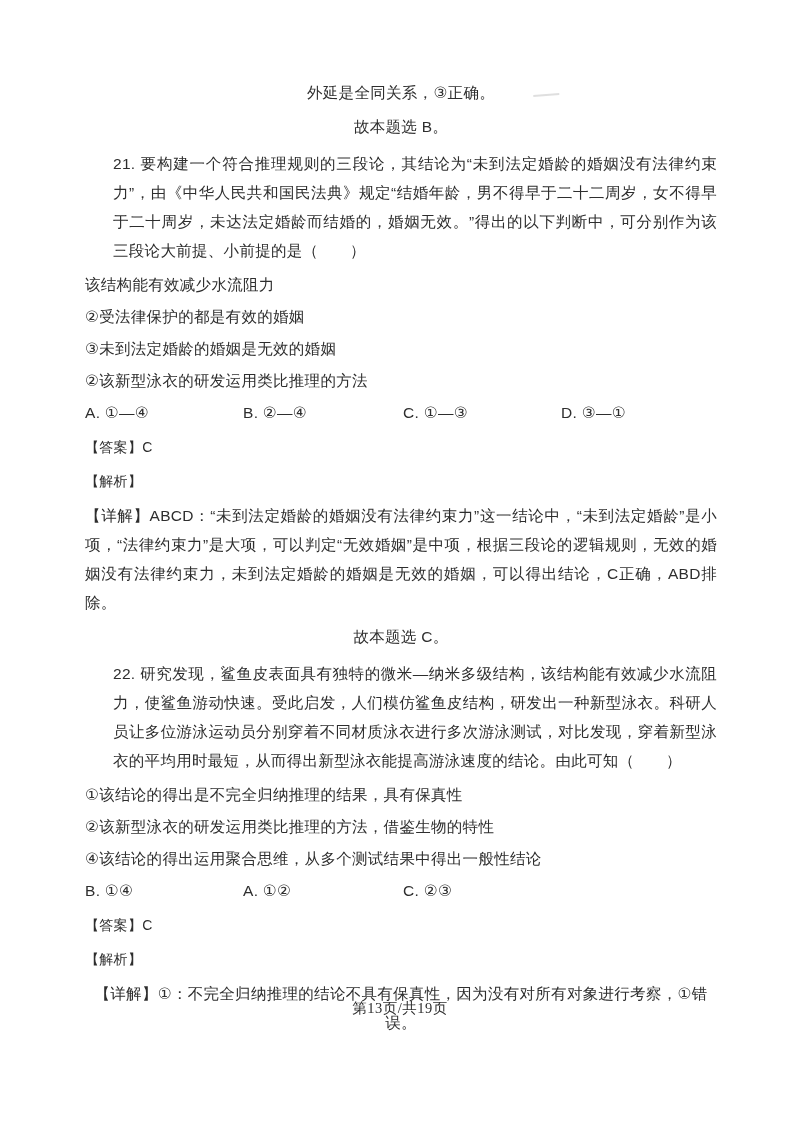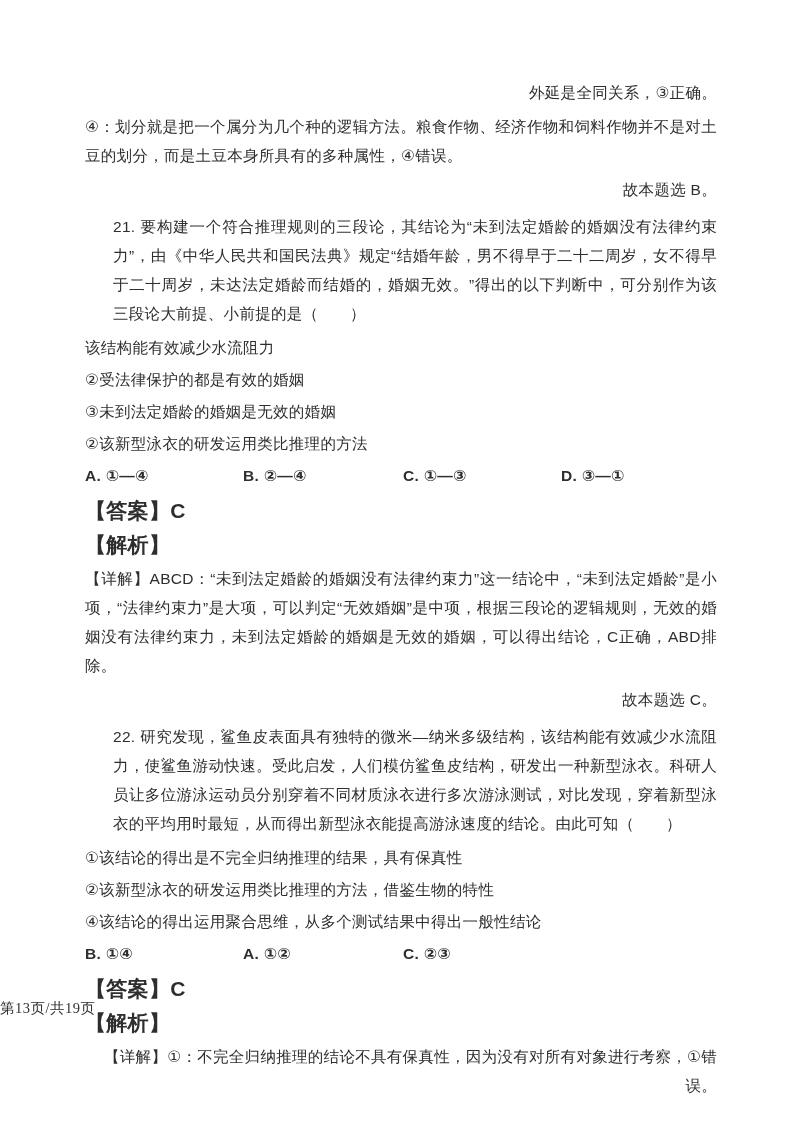--- a/index.html
+++ b/index.html
@@ -26,55 +26,55 @@
   }
   .para {
     font-size: 15.5px;
     line-height: 29px;
     margin: 0 0 5px 0;
     text-align: justify;
     font-weight: 500;
     letter-spacing: 0.3px;
   }
   .para.single {
-    text-align: right;
+    text-align: center;
   }
   .question-gap {
     margin-top: 8px;
     margin-left: 28px;
   }
   .option-line {
     font-size: 15.5px;
     line-height: 29px;
     margin: 0 0 3px 0;
     font-weight: 500;
     letter-spacing: 0.3px;
   }
   .choices-row {
     display: grid;
     grid-template-columns: 158px 160px 158px 1fr;
     font-size: 15.5px;
     line-height: 29px;
     margin: 3px 0 6px 0;
-    font-weight: 700;
+    font-weight: 400;
     letter-spacing: 0.3px;
   }
   .answer-line, .analysis-line {
-    font-size: 21px;
+    font-size: 14px;
     line-height: 29px;
     margin: 3px 0 5px 0;
-    font-weight: 700;
+    font-weight: 400;
     letter-spacing: 0.3px;
   }
   .footer {
     position: absolute;
     left: 0;
     right: 0;
     top: 999px;
-    text-align: left;
+    text-align: center;
     font-size: 14.5px;
     color: #2e2e2e;
     font-family: "Liberation Serif", "DejaVu Serif", serif;
     letter-spacing: 0.5px;
   }
   .scan-mark {
     position: absolute;
     left: 533px;
     top: 86px;
     width: 26px;
@@ -86,21 +86,20 @@
 </style>
 </head>
 <body>
 
 <div class="page">
   <div class="scan-mark"></div>
 
   <div class="content">
 
     <p class="para single">外延是全同关系，③正确。</p>
-    <p class="para">④：划分就是把一个属分为几个种的逻辑方法。粮食作物、经济作物和饲料作物并不是对土豆的划分，而是土豆本身所具有的多种属性，④错误。</p>
     <p class="para single">故本题选 B。</p>
 
     <p class="para question-gap">21. 要构建一个符合推理规则的三段论，其结论为“未到法定婚龄的婚姻没有法律约束力”，由《中华人民共和国民法典》规定“结婚年龄，男不得早于二十二周岁，女不得早于二十周岁，未达法定婚龄而结婚的，婚姻无效。”得出的以下判断中，可分别作为该三段论大前提、小前提的是（　　）</p>
     <p class="option-line">该结构能有效减少水流阻力</p>
     <p class="option-line">②受法律保护的都是有效的婚姻</p>
     <p class="option-line">③未到法定婚龄的婚姻是无效的婚姻</p>
     <p class="option-line">②该新型泳衣的研发运用类比推理的方法</p>
     <div class="choices-row">
       <span>A. ①—④</span>
       <span>B. ②—④</span>

